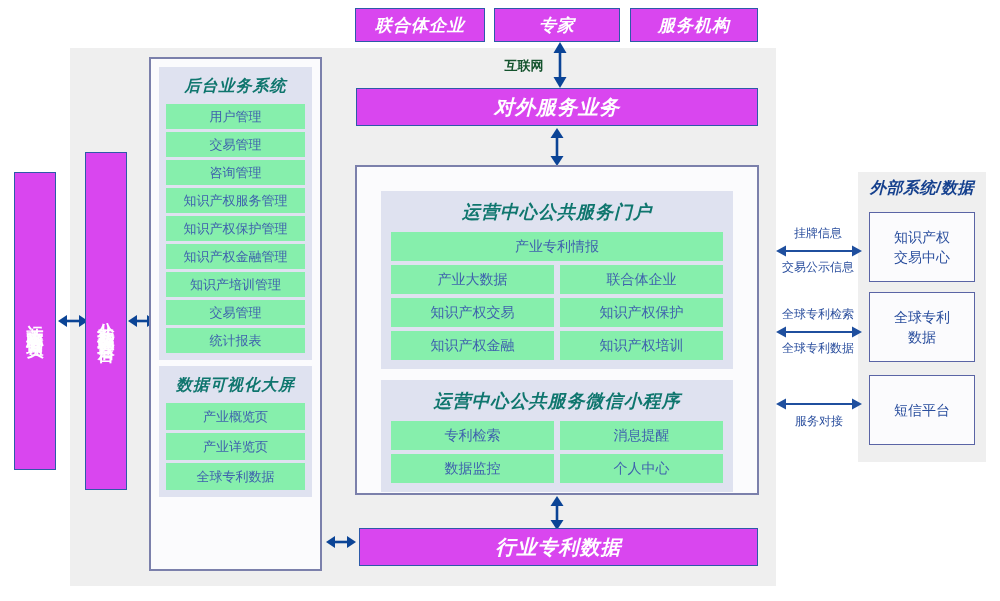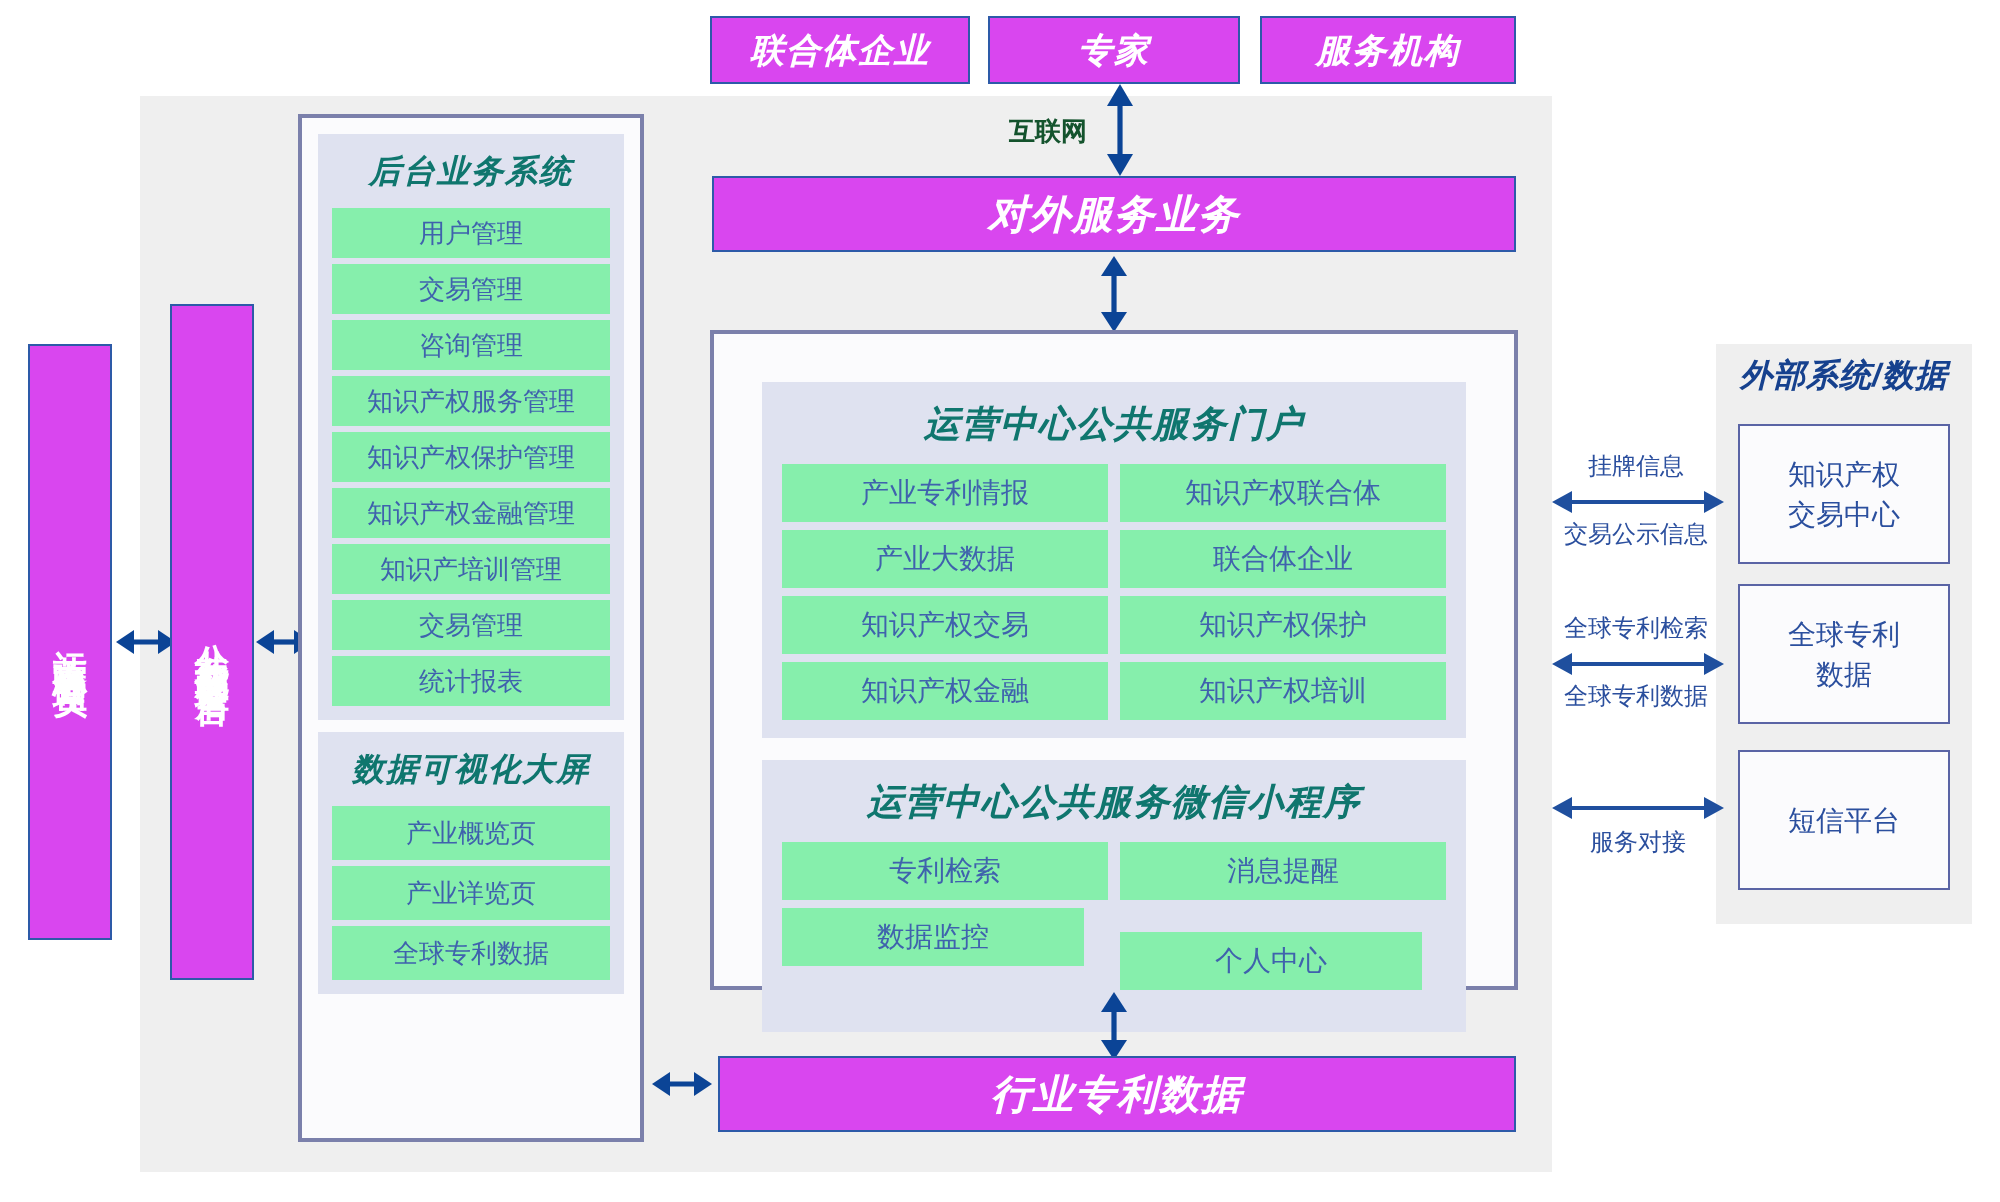--- a/index.html
+++ b/index.html
@@ -176,21 +176,20 @@
       <polygon points="30,9 21,3 21,15" fill="#0b4496"></polygon>
     </svg>
   </div>
 
   <div class="abs framed" style="left:355px; top:165px; width:404px; height:330px; padding:24px;">
 
     <div class="lav-group" style="padding:6px 10px 9px 10px;">
       <div class="lav-title" style="font-size:18px; padding-bottom:8px;">运营中心公共服务门户</div>
       <div style="display:flex; gap:6px; margin-bottom:4px;">
         <div class="item" style="flex:1; height:29px; font-size:14px; margin:0;">产业专利情报</div>
-        <div class="item" style="flex:1; height:29px; font-size:14px; margin:0;">知识产权联合体</div>
       </div>
       <div style="display:flex; gap:6px; margin-bottom:4px;">
         <div class="item" style="flex:1; height:29px; font-size:14px; margin:0;">产业大数据</div>
         <div class="item" style="flex:1; height:29px; font-size:14px; margin:0;">联合体企业</div>
       </div>
       <div style="display:flex; gap:6px; margin-bottom:4px;">
         <div class="item" style="flex:1; height:29px; font-size:14px; margin:0;">知识产权交易</div>
         <div class="item" style="flex:1; height:29px; font-size:14px; margin:0;">知识产权保护</div>
       </div>
       <div style="display:flex; gap:6px;">
@@ -200,21 +199,21 @@
     </div>
 
     <div class="lav-group" style="padding:6px 10px 9px 10px; margin-top:11px;">
       <div class="lav-title" style="font-size:18px; padding-bottom:8px;">运营中心公共服务微信小程序</div>
       <div style="display:flex; gap:6px; margin-bottom:4px;">
         <div class="item" style="flex:1; height:29px; font-size:14px; margin:0;">专利检索</div>
         <div class="item" style="flex:1; height:29px; font-size:14px; margin:0;">消息提醒</div>
       </div>
       <div style="display:flex; gap:6px;">
         <div class="item" style="flex:1; height:29px; font-size:14px; margin:0;">数据监控</div>
-        <div class="item" style="flex:1; height:29px; font-size:14px; margin:12px;">个人中心</div>
+        <div class="item" style="flex:1; height:29px; font-size:14px; margin:0;">个人中心</div>
       </div>
     </div>
   </div>
 
   <div class="abs" style="left:547px; top:496px;">
     <svg width="20" height="34" viewBox="0 0 20 34">
       <line x1="10" y1="8" x2="10" y2="26" stroke="#0b4496" stroke-width="2.6"></line>
       <polygon points="10,0 3.5,10 16.5,10" fill="#0b4496"></polygon>
       <polygon points="10,34 3.5,24 16.5,24" fill="#0b4496"></polygon>
     </svg>

